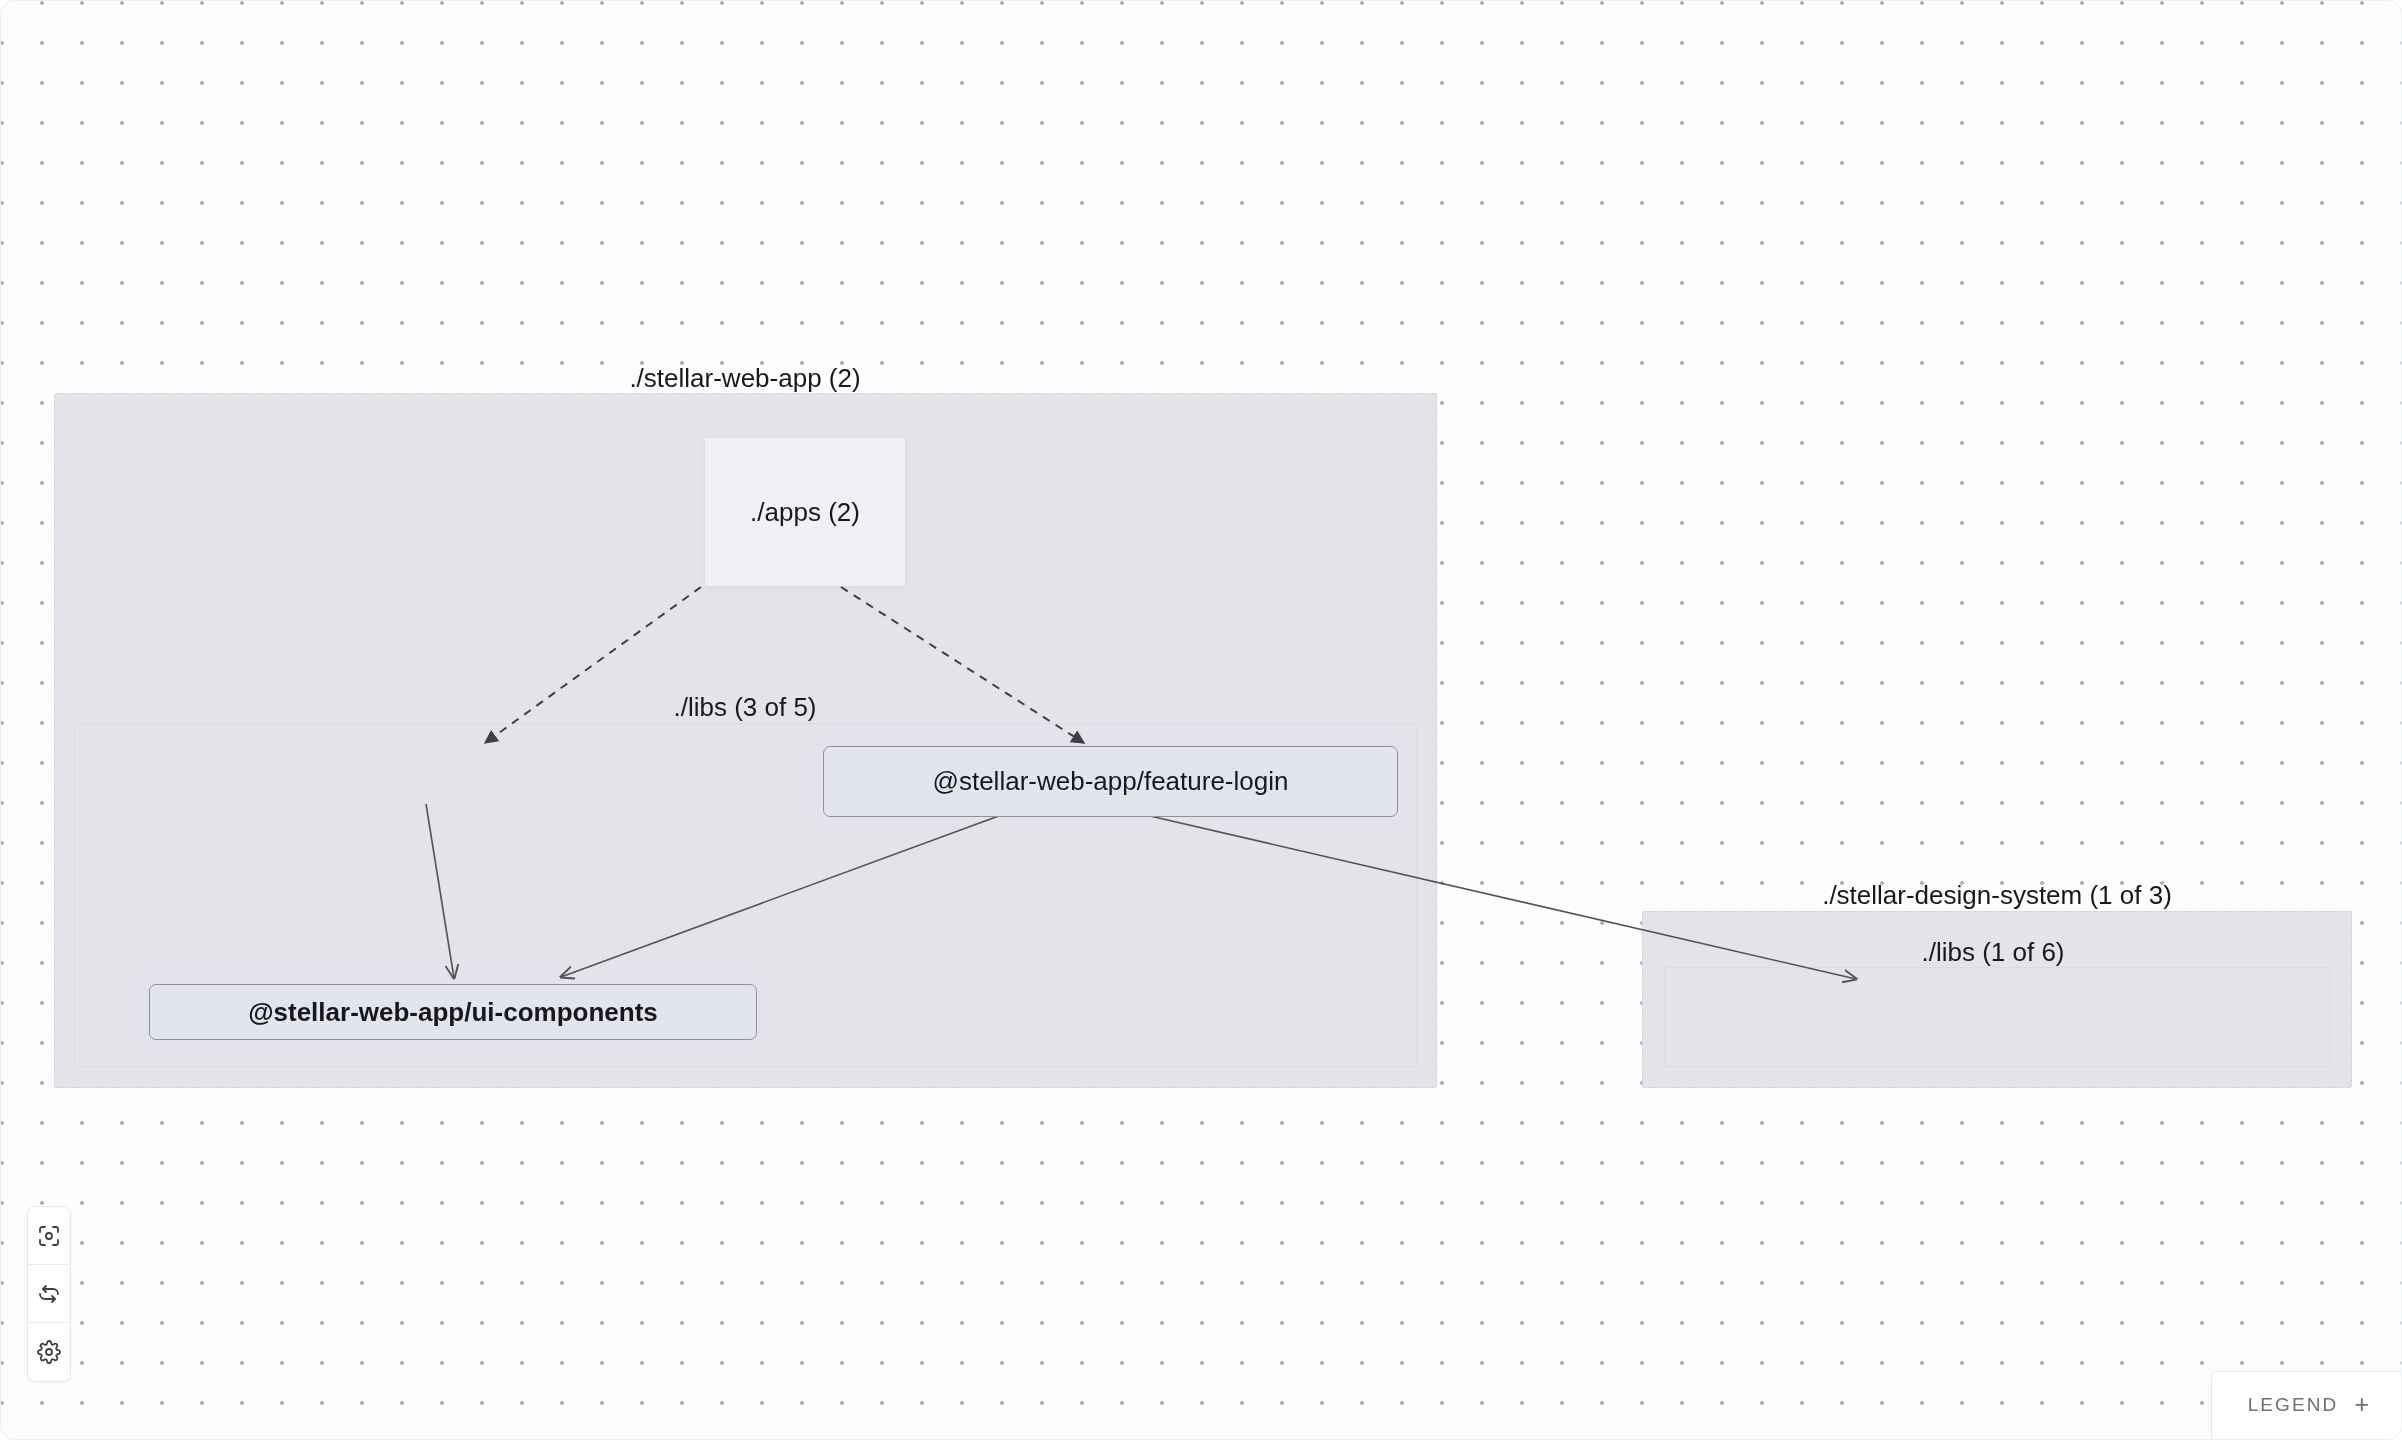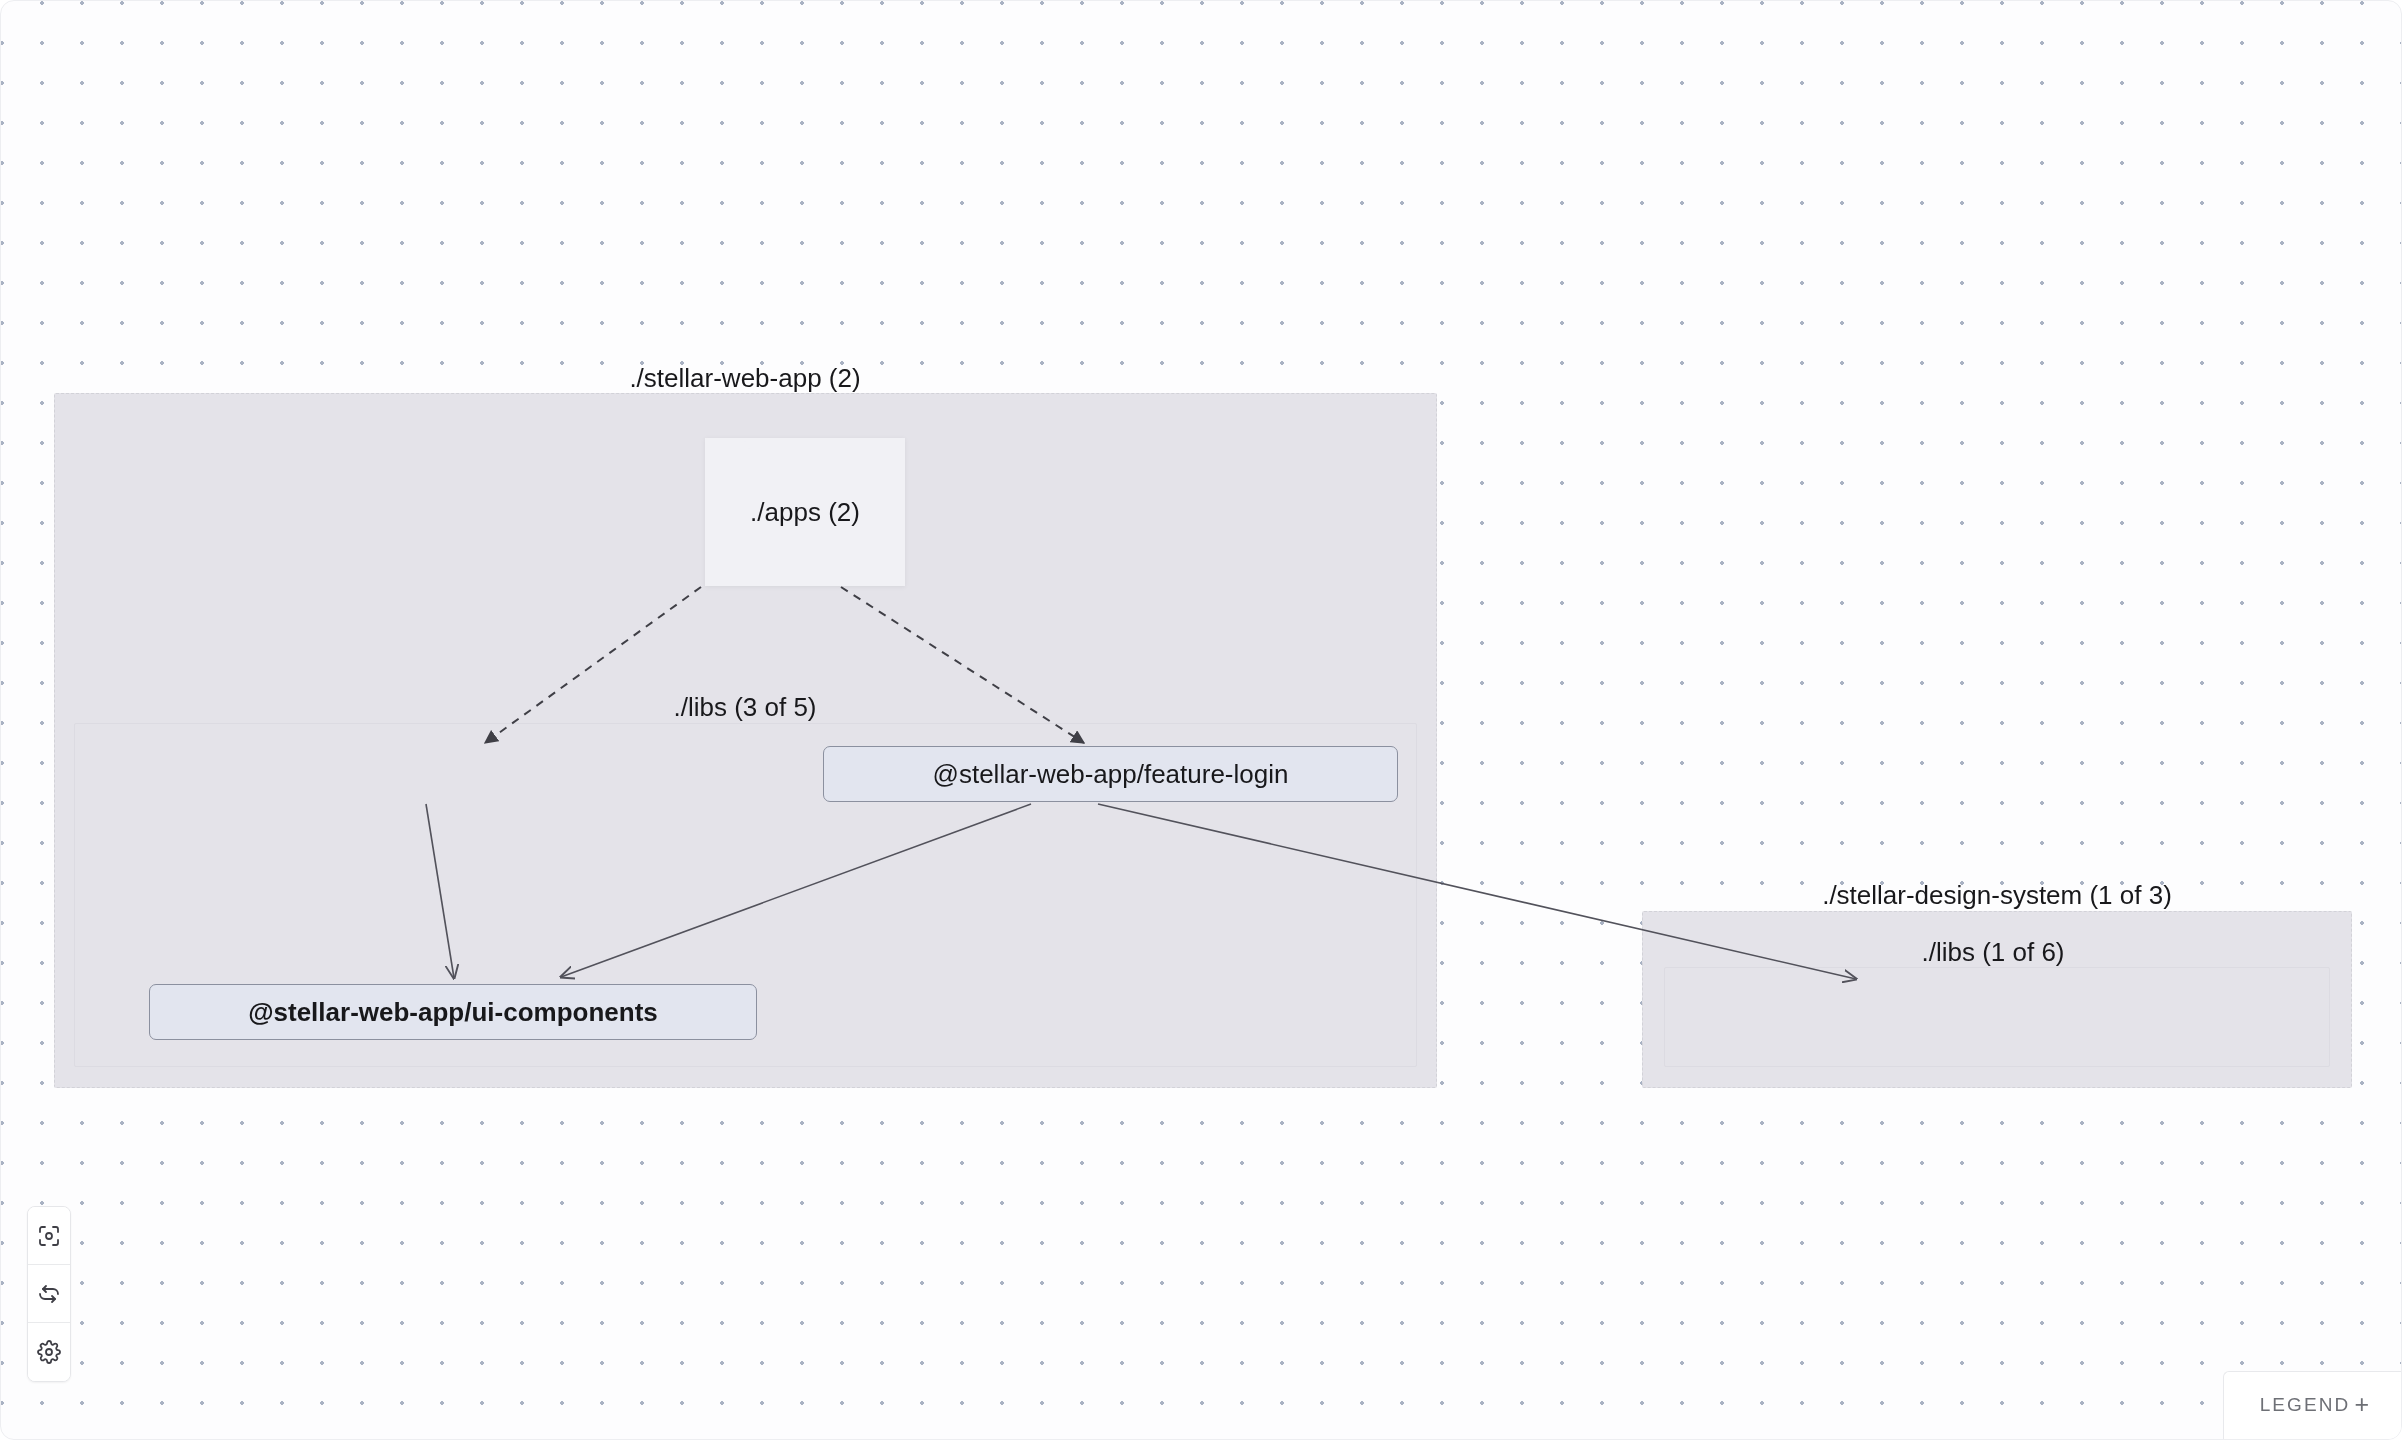--- a/index.html
+++ b/index.html
@@ -121,21 +121,21 @@
   #legend-button {
     position:absolute;
     right:0; bottom:0;
     padding:20px 32px 22px 36px;
     background:#ffffff;
     border-top:1px solid #e8e9ec;
     border-left:1px solid #e8e9ec;
     border-top-left-radius:6px;
     display:flex;
     align-items:center;
-    gap:4px;
+    gap:16px;
     cursor:pointer;
   }
   #legend-button .legend-text {
     color:#6e7076;
     font-size:19px;
     letter-spacing:2.1px;
   }
   #legend-button .legend-plus {
     color:#6e7076;
     font-size:25px;
@@ -179,21 +179,21 @@
 
     <path d="M 1097 803 L 1855 978" fill="none" stroke="#52525b" stroke-width="1.6" marker-end="url(#arrow-open)"></path>
   </svg>
 
   <div class="folder-node" style="left:704px; top:437px; width:200px; height:148px;">
     <div class="folder-shape"></div>
     <div class="folder-text">./apps (2)</div>
   </div>
 
 
-  <div class="lib-node" style="left:822px; top:745px; width:575px; height:56px;">
+  <div class="lib-node" style="left:822px; top:745px; width:575px; height:71px;">
     <span>@stellar-web-app/feature-login</span>
   </div>
 
   <div class="lib-node" style="left:148px; top:983px; width:608px; height:56px;font-weight:bold;">
     <span>@stellar-web-app/ui-components</span>
   </div>
 
 
   <div id="controls-panel">
 

